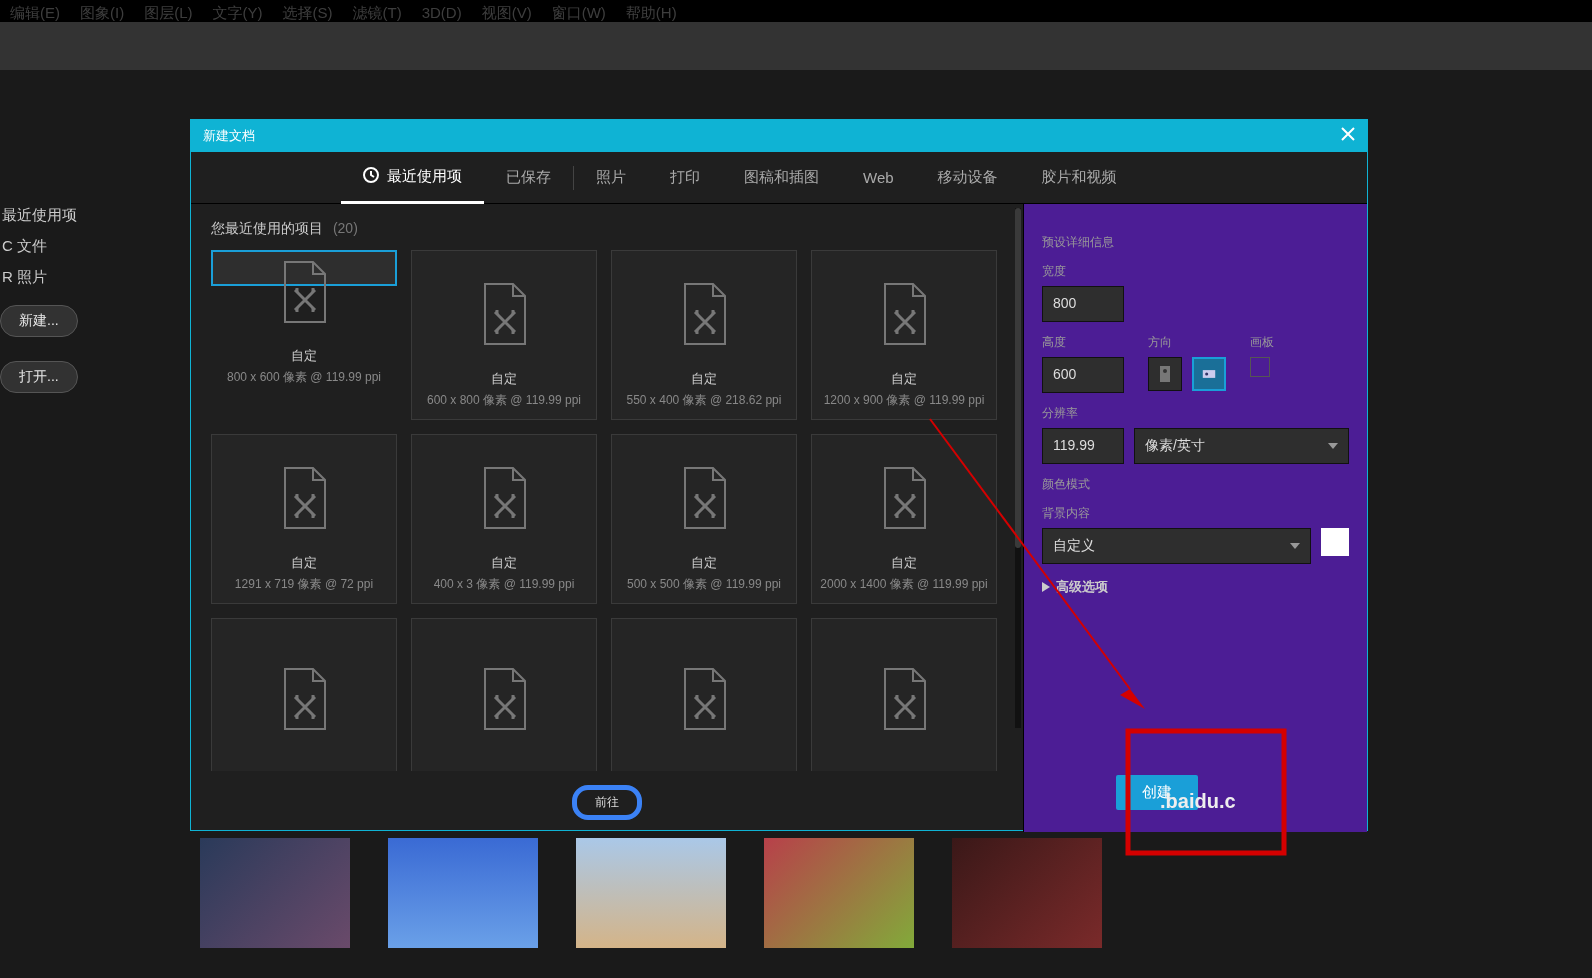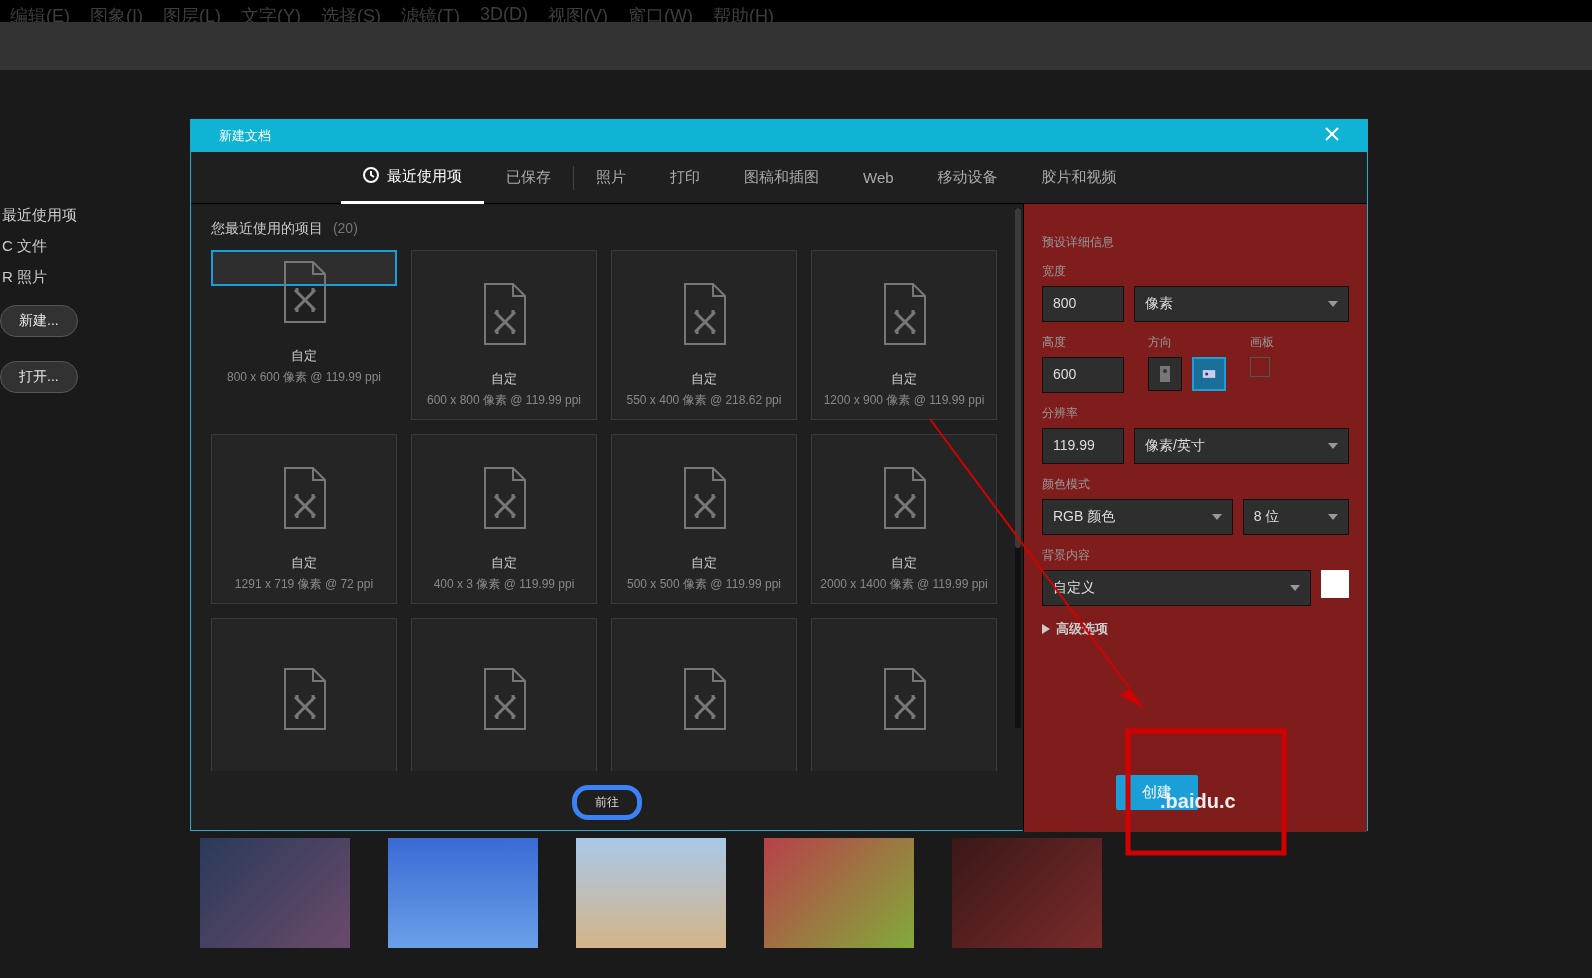--- a/index.html
+++ b/index.html
@@ -1,31 +1,31 @@
 <!DOCTYPE html>
 <html><head>
 <meta charset="utf-8">
 <style>
   * { margin: 0; padding: 0; box-sizing: border-box; font-family: "Microsoft YaHei", sans-serif; }
   body { background: #1a1a1a; width: 1592px; height: 978px; overflow: hidden; position: relative; color: #ccc; }
 
-  .menubar { display:flex; gap:20px; padding:4px 10px; background:#000; color:#999; font-size:18px; height:22px; overflow:hidden;}
+  .menubar { display:flex; gap:20px; padding:4px 10px; background:#000; color:#999; font-size:15px; height:22px; overflow:hidden;}
   .menubar span{ opacity:.4; }
 
   .topband { height:48px; background:#333; }
 
   .left-panel { position:absolute; left:0; top:200px; width:140px; }
   .left-panel .lbl { color:#ccc; font-size:15px; padding:6px 2px;}
   .left-panel .btn { border:1px solid #555; border-radius:18px; background:#323232; color:#e8e8e8; padding:6px 18px; margin:12px 0; display:inline-block; font-size:14px;}
 
   .dialog {
     position:absolute; left:190px; top:119px; width:1178px; height:712px;
     background:#1f1f1f; border:1px solid #0fb3d4;
   }
-  .titlebar{ height:32px; background:#0fb3d4; display:flex; align-items:center; justify-content:space-between; padding:0 28px;}
+  .titlebar{ height:32px; background:#0fb3d4; display:flex; align-items:center; justify-content:space-between; padding:0 12px;}
   .titlebar .t{ color:#fff; font-size:13px;}
   .titlebar .x svg{ width:14px; height:14px; stroke:#fff; stroke-width:2;}
 
   .tabs { display:flex; align-items:center; height:52px; border-bottom:1px solid #000; position:relative;}
   .tabs .spacer-l{ width:150px;}
   .tab { color:#aaa; font-size:15px; padding:0 22px; height:52px; display:flex; align-items:center; gap:8px; cursor:pointer;}
   .tab.active{ color:#fff; border-bottom:3px solid #fff;}
   .tab .clk svg{ width:16px;height:16px; fill:none; stroke:#fff; stroke-width:2;}
   .sep{ width:1px; height:24px; background:#444;}
 
@@ -44,21 +44,21 @@
 
   .search{ display:flex; align-items:center; justify-content:center; gap:14px; margin-top:14px;}
   .sbox{ width:580px; height:34px; border:1px solid #444; border-radius:20px; display:flex; align-items:center; padding:0 16px; gap:10px;}
   .sbox svg{ width:14px;height:14px; stroke:#888; fill:none; stroke-width:2;}
   .sbox span{ color:#888; font-size:13px; font-style:italic;}
   .gobtn{ border:5px solid #3b82f6; border-radius:16px; padding:4px 18px; color:#ddd; font-size:12px;}
 
   .scroll{ position:absolute; right:2px; top:4px; width:6px; height:520px; background:#111;}
   .scroll .th{ position:absolute; top:0; width:6px; height:340px; background:#3a3a3a; border-radius:3px;}
 
-  .right{ width:344px; border-left:1px solid #000; padding:18px; background:#7f1d1d; }
+  .right{ width:344px; border-left:1px solid #000; padding:18px; background:#4c1d95; }
   .right .lab{ color:#999; font-size:12px; margin:12px 0 6px;}
   .namewrap{ display:flex; align-items:center; justify-content:space-between;}
   .docname{ color:#eee; font-size:20px;}
   .dl svg{ width:20px;height:16px; fill:#888;}
   .row{ display:flex; gap:10px; align-items:flex-start;}
   .input{ background:#2e2e2e; border:1px solid #111; color:#ddd; padding:8px 10px; font-size:14px; width:82px; height:36px;}
   .sel{ background:#2e2e2e; border:1px solid #111; color:#ddd; padding:8px 10px; font-size:14px; height:36px; display:flex; align-items:center; justify-content:space-between; flex:1;}
   .sel svg{ width:10px;height:10px; fill:#999;}
   .ori{ width:34px; height:34px; border:1px solid #111; background:#2e2e2e; display:flex; align-items:center; justify-content:center;}
   .ori.on{ border:2px solid #1a9fd8; background:#1a6f98;}
@@ -270,26 +270,20 @@
         <div class="gobtn">前往</div>
       </div>
     </div>
 
     <div class="right">
       <div class="lab">预设详细信息</div>
 
       <div class="lab">宽度</div>
       <div class="row">
         <div class="input">800</div>
-        <div class="sel">
-            <span>像素</span>
-            <svg viewBox="0 0 10 10">
-              <path d="M0 2 L5 8 L10 2 Z"></path>
-            </svg>
-          </div>
       </div>
 
       <div class="row" style="gap:24px;">
         <div>
           <div class="lab">高度</div>
           <div class="input">600</div>
         </div>
         <div>
           <div class="lab">方向</div>
           <div class="row">
@@ -318,34 +312,20 @@
         <div class="input">119.99</div>
         <div class="sel">
             <span>像素/英寸</span>
             <svg viewBox="0 0 10 10">
               <path d="M0 2 L5 8 L10 2 Z"></path>
             </svg>
           </div>
       </div>
 
       <div class="lab">颜色模式</div>
-      <div class="row">
-        <div class="sel" style="flex:2">
-            <span>RGB 颜色</span>
-            <svg viewBox="0 0 10 10">
-              <path d="M0 2 L5 8 L10 2 Z"></path>
-            </svg>
-          </div>
-        <div class="sel" style="flex:1">
-            <span>8 位</span>
-            <svg viewBox="0 0 10 10">
-              <path d="M0 2 L5 8 L10 2 Z"></path>
-            </svg>
-          </div>
-      </div>
 
       <div class="lab">背景内容</div>
       <div class="row">
         <div class="sel">
             <span>自定义</span>
             <svg viewBox="0 0 10 10">
               <path d="M0 2 L5 8 L10 2 Z"></path>
             </svg>
           </div>
         <div class="swatch"></div>

